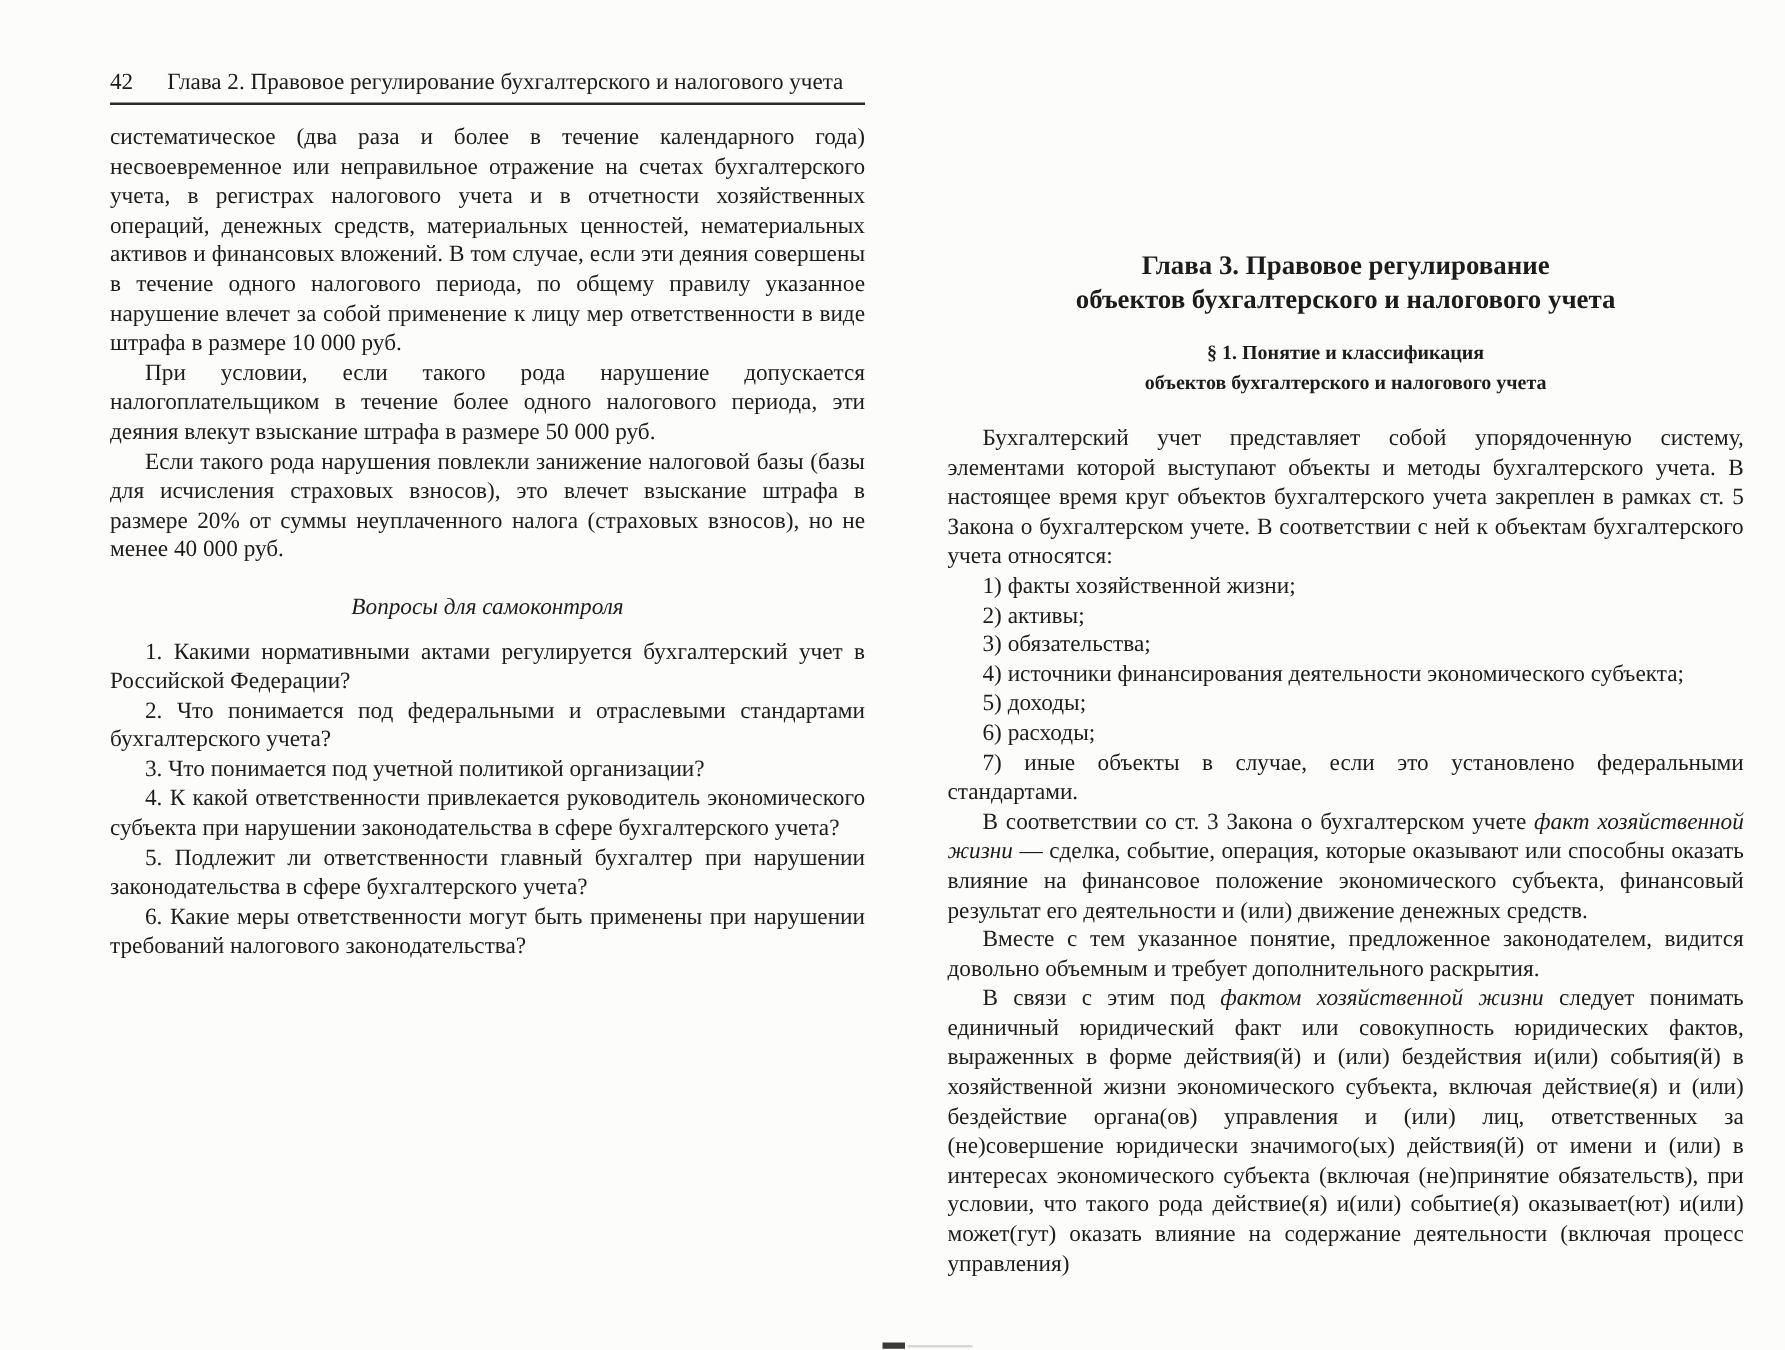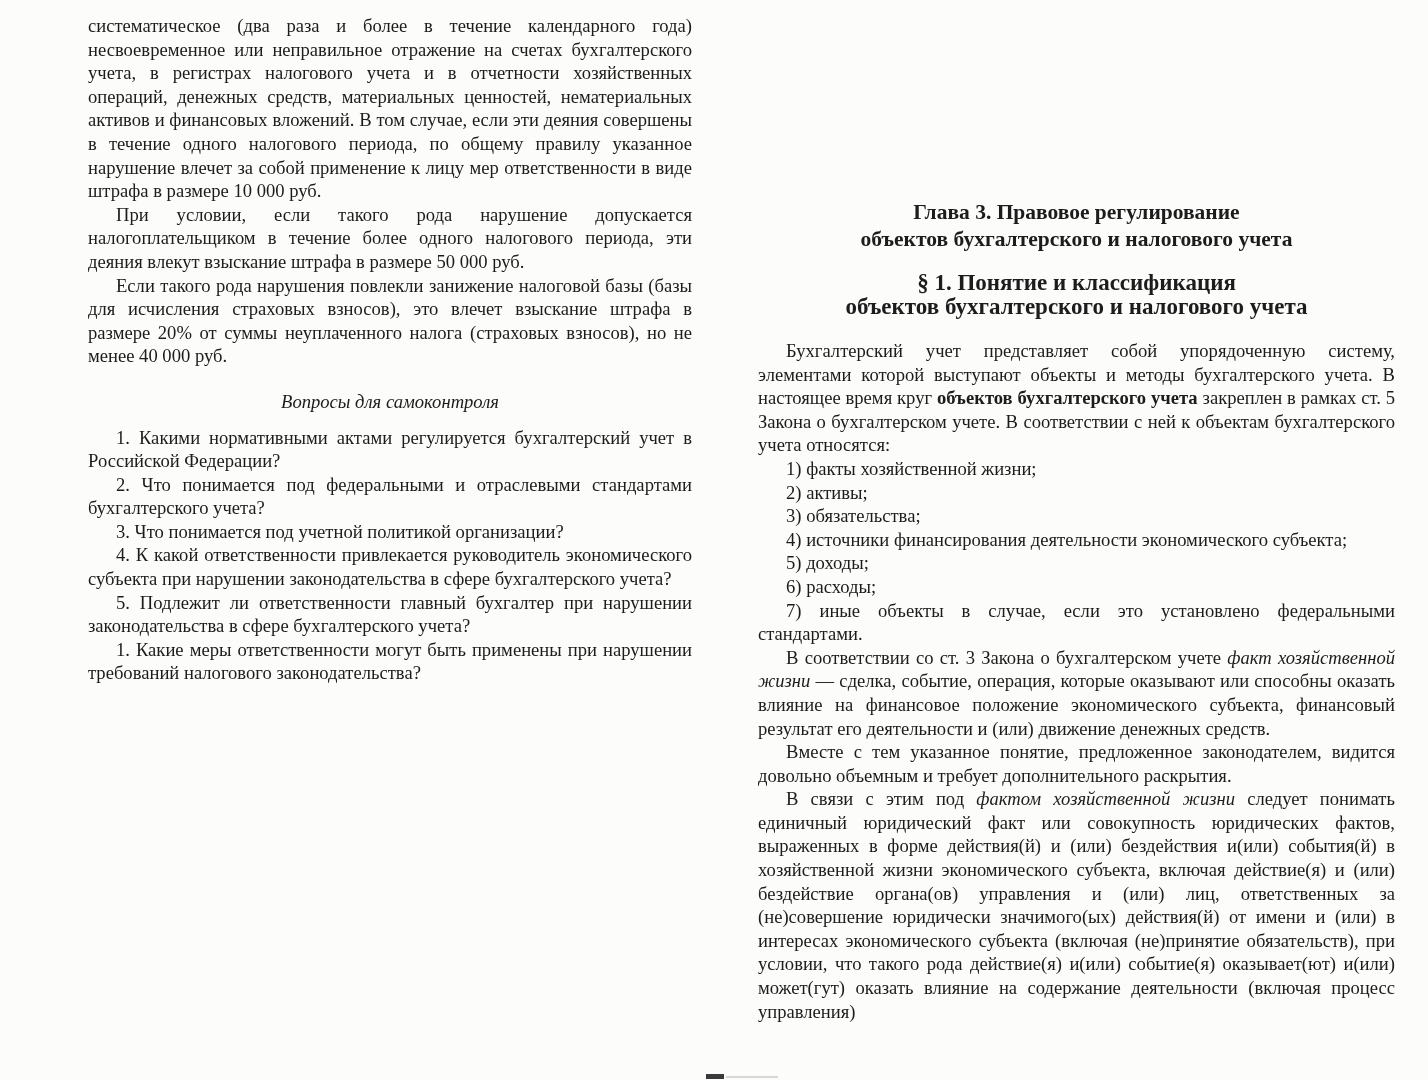--- a/index.html
+++ b/index.html
@@ -78,21 +78,21 @@
     margin: 182px 0 0 0;
     text-align: center;
     font-size: 21.5px;
     line-height: 27px;
     font-weight: bold;
     white-space: pre-line;
   }
   .section-heading {
     margin: 18px 0 0 0;
     text-align: center;
-    font-size: 23px;
+    font-size: 16px;
     line-height: 24px;
     font-weight: bold;
     white-space: pre-line;
   }
   .page-right .bodytext { margin-top: 20px; }
 
   
   .binding-mark {
     position: absolute;
     left: 706px;
@@ -111,48 +111,52 @@
   }
 </style>
 </head>
 <body>
 
 <div class="spread">
 
   <div class="page page-left">
     <div class="content">
 
+      <div class="running-header">
+        <span class="pagenum">42</span>
+        <span class="rh-title">Глава 2. Правовое регулирование бухгалтерского и налогового учета</span>
+      </div>
 
       <div class="bodytext">
         <p class="noindent">систематическое (два раза и более в течение календарного года) несвоевременное или неправильное отражение на счетах бухгалтерского учета, в регистрах налогового учета и в отчетности хозяйственных операций, денежных средств, материальных ценностей, нематериальных активов и финансовых вложений. В том случае, если эти деяния совершены в течение одного налогового периода, по общему правилу указанное нарушение влечет за собой применение к лицу мер ответственности в виде штрафа в размере 10 000 руб.</p>
         <p>При условии, если такого рода нарушение допускается налогоплательщиком в течение более одного налогового периода, эти деяния влекут взыскание штрафа в размере 50 000 руб.</p>
         <p>Если такого рода нарушения повлекли занижение налоговой базы (базы для исчисления страховых взносов), это влечет взыскание штрафа в размере 20% от суммы неуплаченного налога (страховых взносов), но не менее 40 000 руб.</p>
 
         <h3 class="selfcheck-heading">Вопросы для самоконтроля</h3>
 
         <p>1. Какими нормативными актами регулируется бухгалтерский учет в Российской Федерации?</p>
         <p>2. Что понимается под федеральными и отраслевыми стандартами бухгалтерского учета?</p>
         <p>3. Что понимается под учетной политикой организации?</p>
         <p>4. К какой ответственности привлекается руководитель экономического субъекта при нарушении законодательства в сфере бухгалтерского учета?</p>
         <p>5. Подлежит ли ответственности главный бухгалтер при нарушении законодательства в сфере бухгалтерского учета?</p>
-        <p>1. Какие меры ответственности могут быть применены при нарушении требований налогового законодательства?</p>
+        <p>6. Какие меры ответственности могут быть применены при нарушении требований налогового законодательства?</p>
       </div>
     </div>
   </div>
 
   <div class="page page-right">
     <div class="content">
 
       <h1 class="chapter-heading">Глава 3. Правовое регулирование
 объектов бухгалтерского и налогового учета</h1>
       <h2 class="section-heading">§ 1. Понятие и классификация
 объектов бухгалтерского и налогового учета</h2>
 
       <div class="bodytext">
-        <p><span>Бухгалтерский учет представляет собой упорядоченную систему, элементами которой выступают объекты и методы бухгалтерского учета. В настоящее время круг </span><span style="font-weight: bold;">объектов бухгалтерского учета</span><span> закреплен в рамках ст. 5 Закона о бухгалтерском учете. В соответствии с ней к объектам бухгалтерского учета относятся:</span></p>
+        <p><span>Бухгалтерский учет представляет собой упорядоченную систему, элементами которой выступают объекты и методы бухгалтерского учета. В настоящее время круг </span><span style="font-weight: normal;">объектов бухгалтерского учета</span><span> закреплен в рамках ст. 5 Закона о бухгалтерском учете. В соответствии с ней к объектам бухгалтерского учета относятся:</span></p>
 
         <p>1) факты хозяйственной жизни;</p>
         <p>2) активы;</p>
         <p>3) обязательства;</p>
         <p>4) источники финансирования деятельности экономического субъекта;</p>
         <p>5) доходы;</p>
         <p>6) расходы;</p>
         <p>7) иные объекты в случае, если это установлено федеральными стандартами.</p>
 
         <p><span>В соответствии со ст. 3 Закона о бухгалтерском учете </span><span style="font-style: italic;">факт хозяйственной жизни</span><span> — сделка, событие, операция, которые оказывают или способны оказать влияние на финансовое положение экономического субъекта, финансовый результат его деятельности и (или) движение денежных средств.</span></p>

